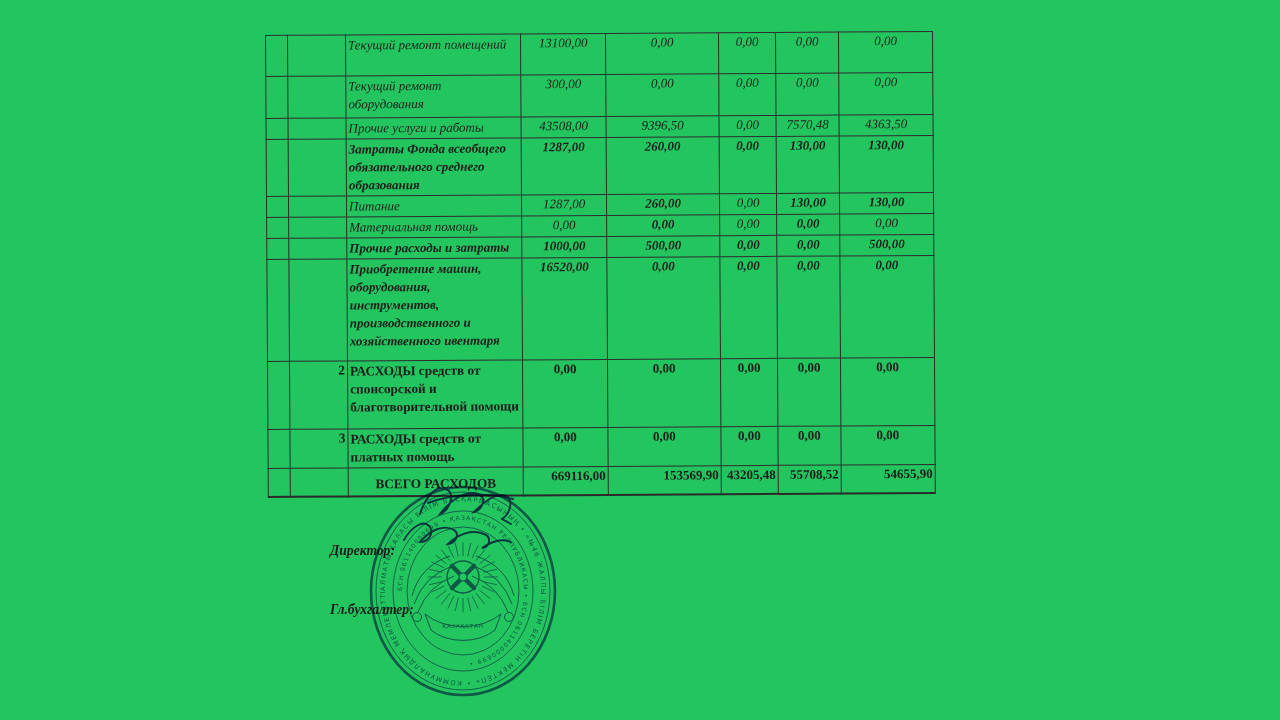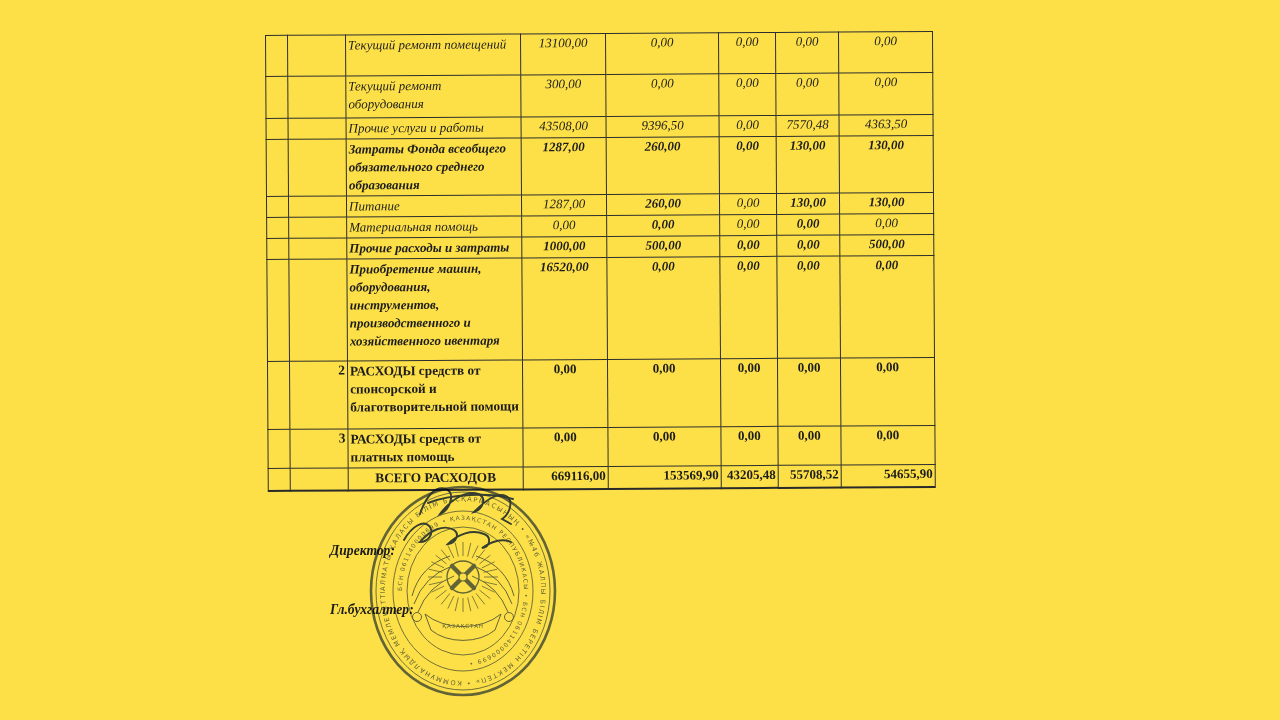--- a/index.html
+++ b/index.html
@@ -1,30 +1,30 @@
 <!DOCTYPE html>
 <html><head>
 <meta charset="utf-8">
 <style>
   html,body{margin:0;padding:0;background:#ffffff;}
   body{width:1280px;height:720px;overflow:hidden;font-family:"Liberation Serif",serif;}
-  .page{position:relative;width:1280px;height:720px;background:#fde047;}
+  .page{position:relative;width:1280px;height:720px;background:#22c55e;}
 
   .table-wrap{position:absolute;left:265px;top:35px;transform:rotate(-0.35deg);transform-origin:left top;}
   table.doc{border-collapse:collapse;table-layout:fixed;width:667px;border:1.6px solid #2a2a2a;border-bottom-width:2.4px;}
   table.doc td{border:1px solid #2e2e2e;vertical-align:top;padding:1px 2px;color:#1c1c1c;overflow:hidden;}
   td.col-a{padding:0;}
   td.col-num{text-align:right;font-weight:bold;font-style:normal;font-size:13.5px;padding-right:3px;padding-top:3px;}
   td.col-label{font-style:italic;font-size:13px;line-height:1.38;padding-left:4px;padding-top:2px;}
   td.col-val{font-style:italic;text-align:center;font-size:13px;padding-top:3px;}
   tr.bold td.col-label, tr.bold td.col-val{font-weight:bold;}
   tr.upright td.col-label{font-style:normal;font-size:13.3px;}
   tr.upright td.col-val{font-style:normal;}
   tr.total td{border-top-width:1.8px;text-align:right;}
-  tr.total td.col-label{font-style:normal;text-align:center;font-weight:bold;padding-top:1px;margin-top:16px;}
+  tr.total td.col-label{font-style:normal;text-align:center;font-weight:bold;padding-top:7px;margin-top:16px;}
   
   tr.total td:nth-child(n+6){}
 
   .sig-labels{position:absolute;left:330px;top:502px;font-weight:bold;font-size:13.6px;color:#1a1a1a;line-height:19.5px;white-space:pre;font-style:italic;}
   .sig-names{position:absolute;left:506px;top:505px;font-weight:bold;font-size:13.6px;color:#1a1a1a;line-height:19.5px;white-space:pre;}
   .sig-labels div,.sig-names div{height:19.5px;}
 
   svg.overlay{position:absolute;left:0;top:0;width:1280px;height:720px;mix-blend-mode:multiply;pointer-events:none;}
   .stamp-text{font-family:"DejaVu Sans",sans-serif;}
 </style>

